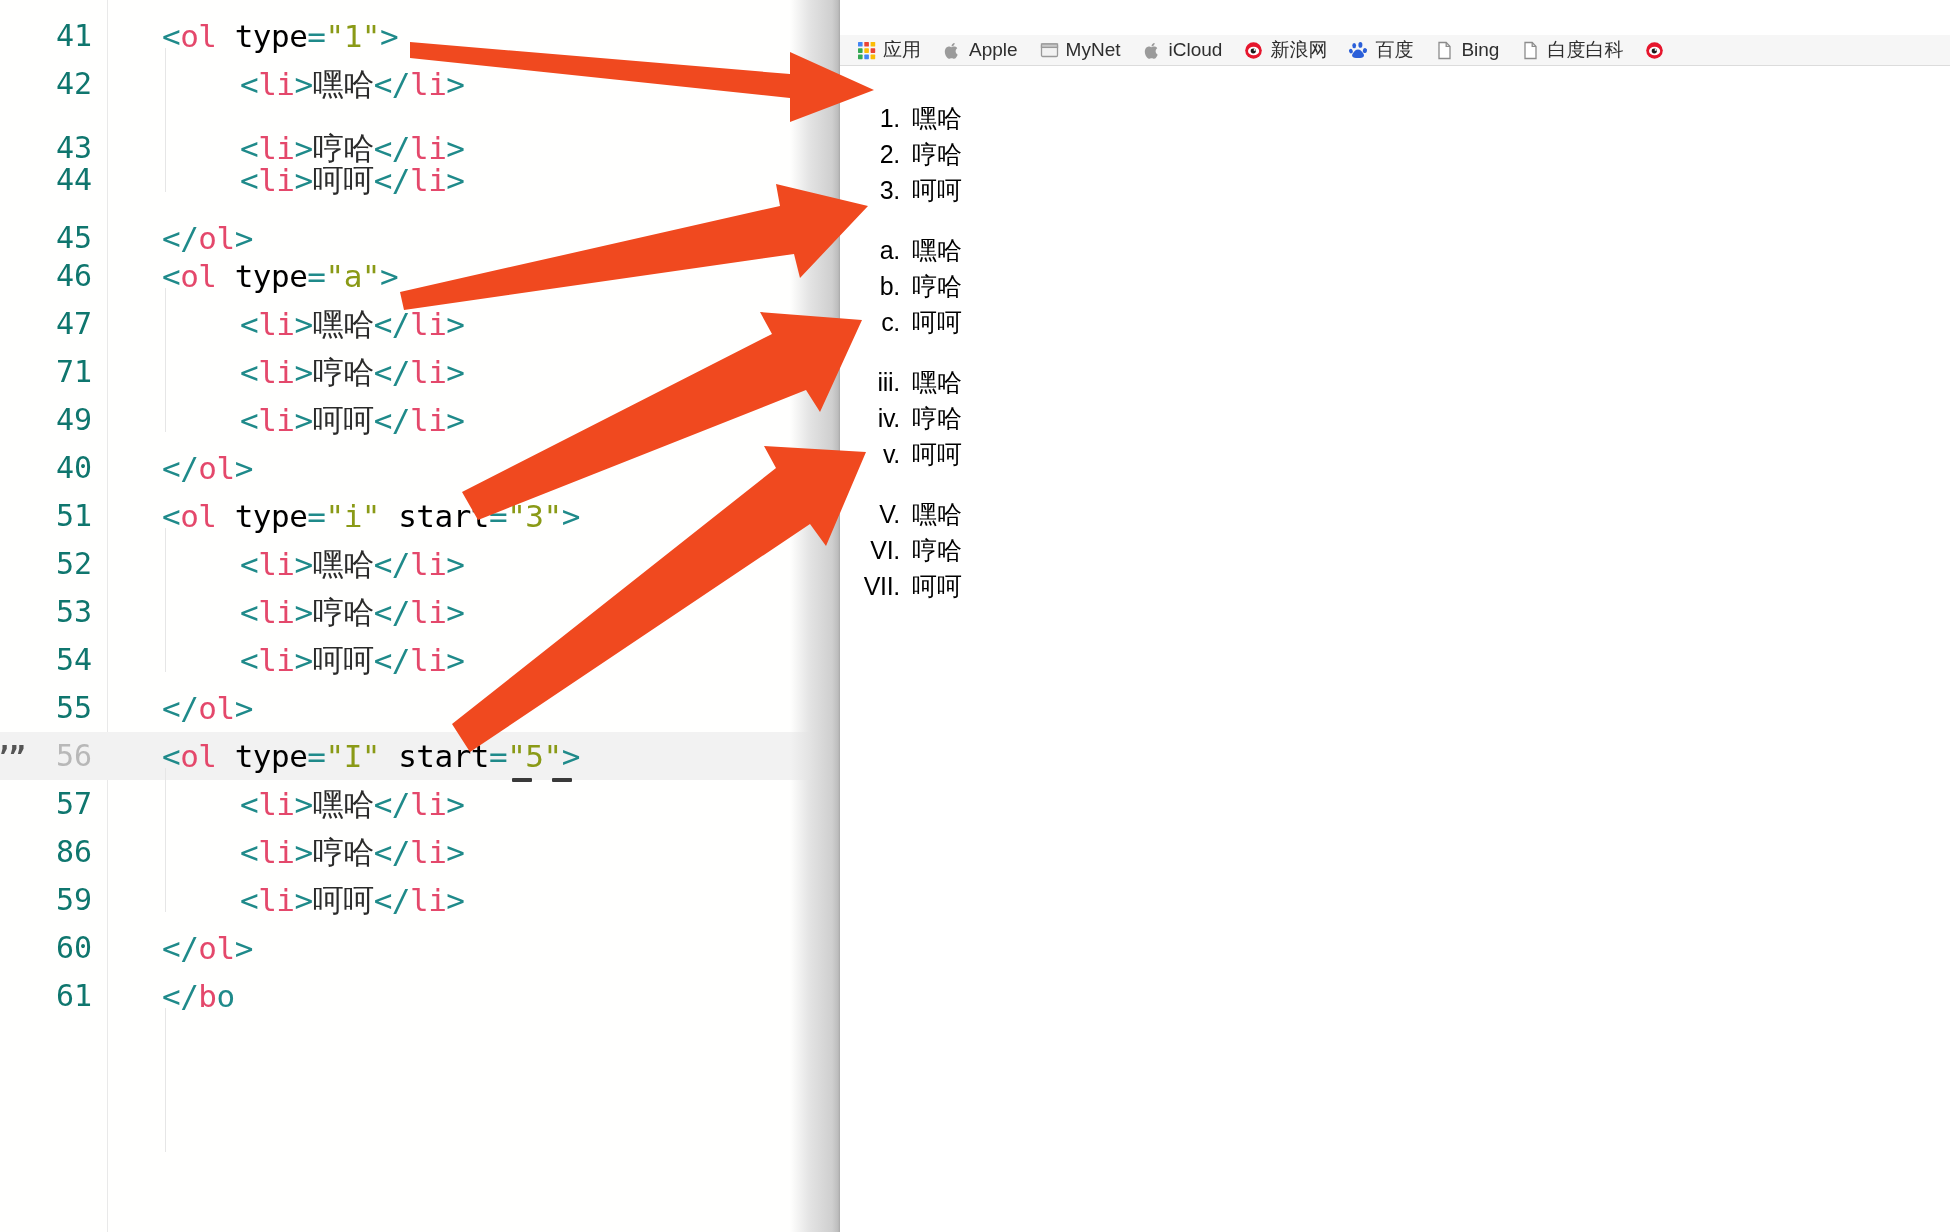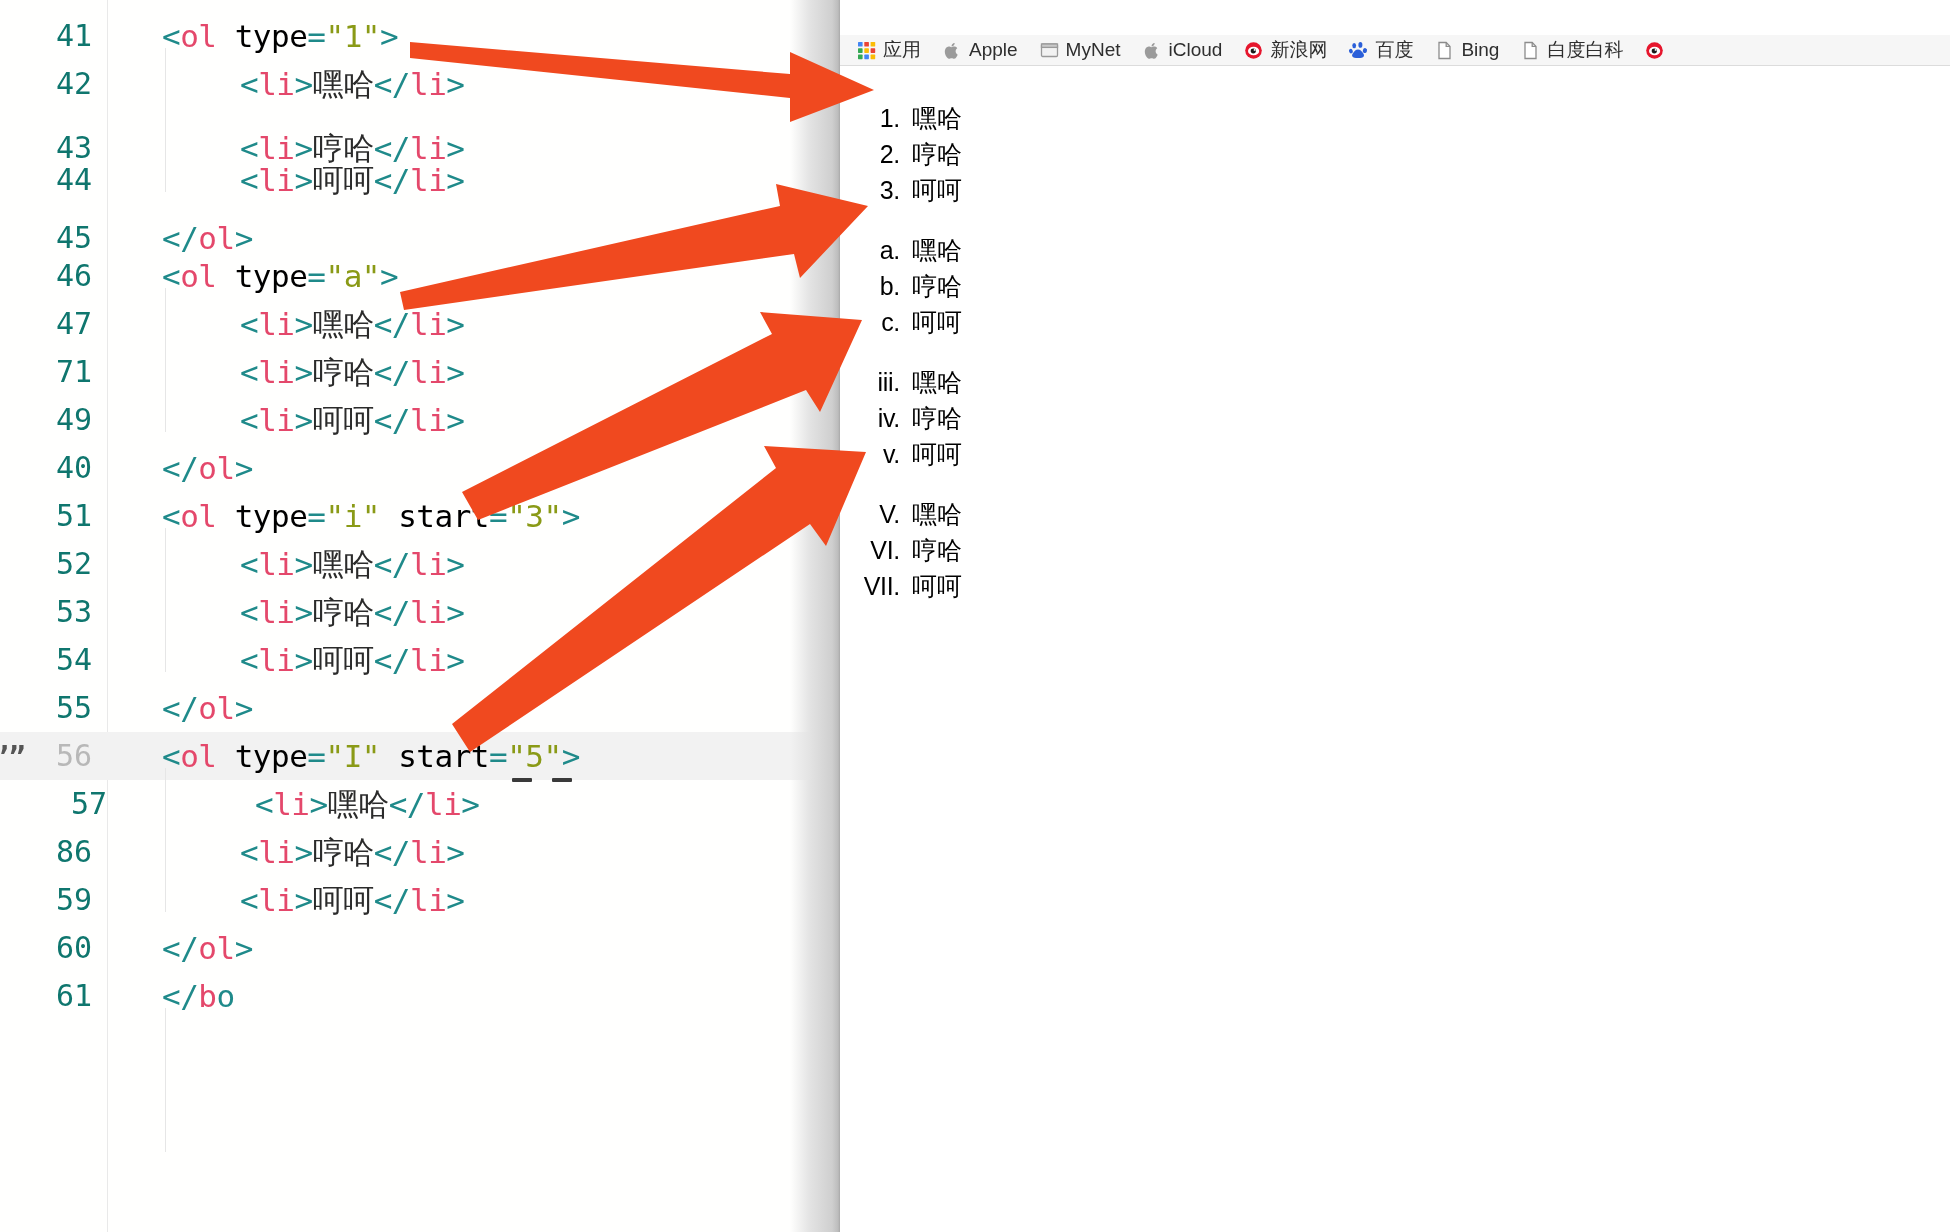--- a/index.html
+++ b/index.html
@@ -217,21 +217,21 @@
           <div class="code" style="left: 240px;"><span class="br">&lt;</span><span class="tag">li</span><span class="br">&gt;</span><span class="txt">呵呵</span><span class="br">&lt;/</span><span class="tag">li</span><span class="br">&gt;</span></div>
         </div>
         <div class="line-row" style="top: 684px;">
           <div class="ln">55</div>
           <div class="code" style="left: 162px;"><span class="br">&lt;/</span><span class="tag">ol</span><span class="br">&gt;</span></div>
         </div>
         <div class="line-row hl" style="top: 732px;">
           <div class="ln">56<span class="quote-mark">””</span></div>
           <div class="code" style="left: 162px;"><span class="br">&lt;</span><span class="tag">ol</span><span class="txt"> </span><span class="attr">type</span><span class="eq">=</span><span class="str">"I"</span><span class="txt"> </span><span class="attr">start</span><span class="eq">=</span><span class="str">"5"</span><span class="br">&gt;</span></div>
         </div>
-        <div class="line-row" style="top: 780px; margin-left: 15px;">
+        <div class="line-row" style="top: 780px;">
           <div class="ln">57</div>
           <div class="code" style="left: 240px;"><span class="br">&lt;</span><span class="tag">li</span><span class="br">&gt;</span><span class="txt">嘿哈</span><span class="br">&lt;/</span><span class="tag">li</span><span class="br">&gt;</span></div>
         </div>
         <div class="line-row" style="top: 828px;">
           <div class="ln">86</div>
           <div class="code" style="left: 240px;"><span class="br">&lt;</span><span class="tag">li</span><span class="br">&gt;</span><span class="txt">哼哈</span><span class="br">&lt;/</span><span class="tag">li</span><span class="br">&gt;</span></div>
         </div>
         <div class="line-row" style="top: 876px;">
           <div class="ln">59</div>
           <div class="code" style="left: 240px;"><span class="br">&lt;</span><span class="tag">li</span><span class="br">&gt;</span><span class="txt">呵呵</span><span class="br">&lt;/</span><span class="tag">li</span><span class="br">&gt;</span></div>

